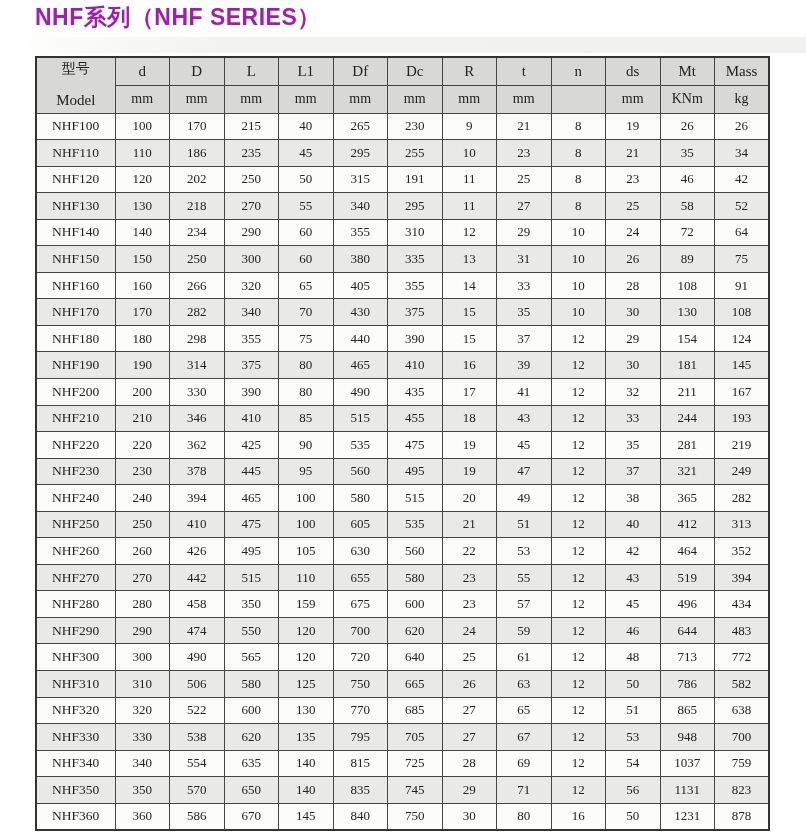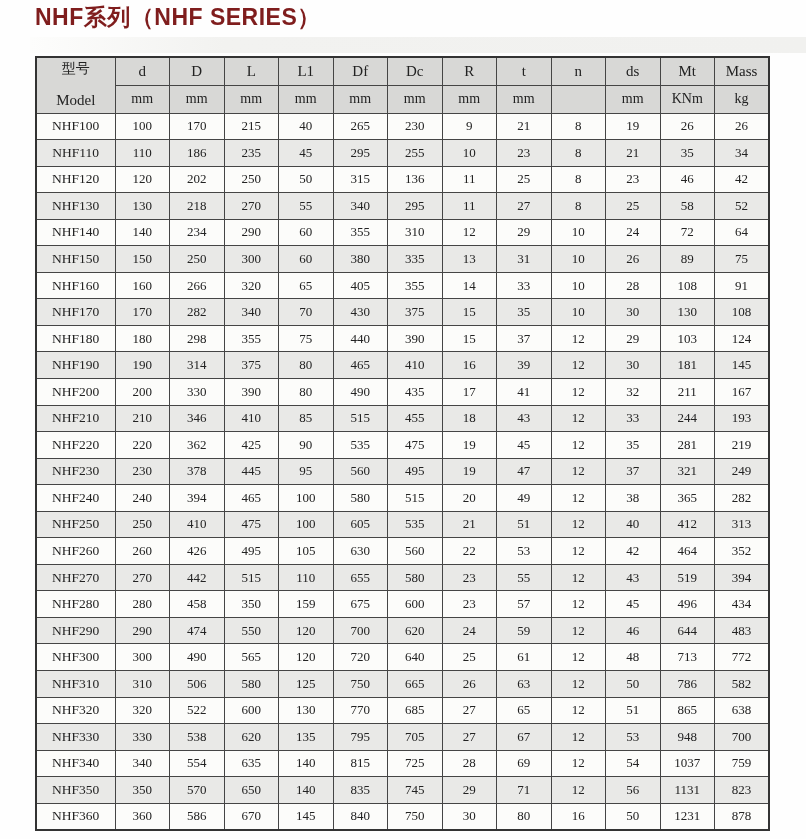--- a/index.html
+++ b/index.html
@@ -17,21 +17,21 @@
   }
   .title {
     position: absolute;
     left: 35px;
     top: 2px;
     margin: 0;
     font-family: "Liberation Sans", "DejaVu Sans", sans-serif;
     font-weight: 700;
     font-size: 23px;
     letter-spacing: 0.5px;
-    color: #7f1d1d;
+    color: #a21caf;
   }
   .shade-band {
     position: absolute;
     left: 30px;
     top: 37px;
     width: 776px;
     height: 16px;
     background: linear-gradient(90deg, #fdfdfc 0%, #f2f2f0 25%, #f1f1ef 100%);
   }
   table.spec {
@@ -147,21 +147,21 @@
           <td class="value-cell">35</td>
           <td class="value-cell">34</td>
         </tr>
         <tr>
           <td class="model-cell">NHF120</td>
           <td class="value-cell">120</td>
           <td class="value-cell">202</td>
           <td class="value-cell">250</td>
           <td class="value-cell">50</td>
           <td class="value-cell">315</td>
-          <td class="value-cell">136</td>
+          <td class="value-cell">191</td>
           <td class="value-cell">11</td>
           <td class="value-cell">25</td>
           <td class="value-cell">8</td>
           <td class="value-cell">23</td>
           <td class="value-cell">46</td>
           <td class="value-cell">42</td>
         </tr>
         <tr>
           <td class="model-cell">NHF130</td>
           <td class="value-cell">130</td>
@@ -242,21 +242,21 @@
           <td class="value-cell">180</td>
           <td class="value-cell">298</td>
           <td class="value-cell">355</td>
           <td class="value-cell">75</td>
           <td class="value-cell">440</td>
           <td class="value-cell">390</td>
           <td class="value-cell">15</td>
           <td class="value-cell">37</td>
           <td class="value-cell">12</td>
           <td class="value-cell">29</td>
-          <td class="value-cell">103</td>
+          <td class="value-cell">154</td>
           <td class="value-cell">124</td>
         </tr>
         <tr>
           <td class="model-cell">NHF190</td>
           <td class="value-cell">190</td>
           <td class="value-cell">314</td>
           <td class="value-cell">375</td>
           <td class="value-cell">80</td>
           <td class="value-cell">465</td>
           <td class="value-cell">410</td>

